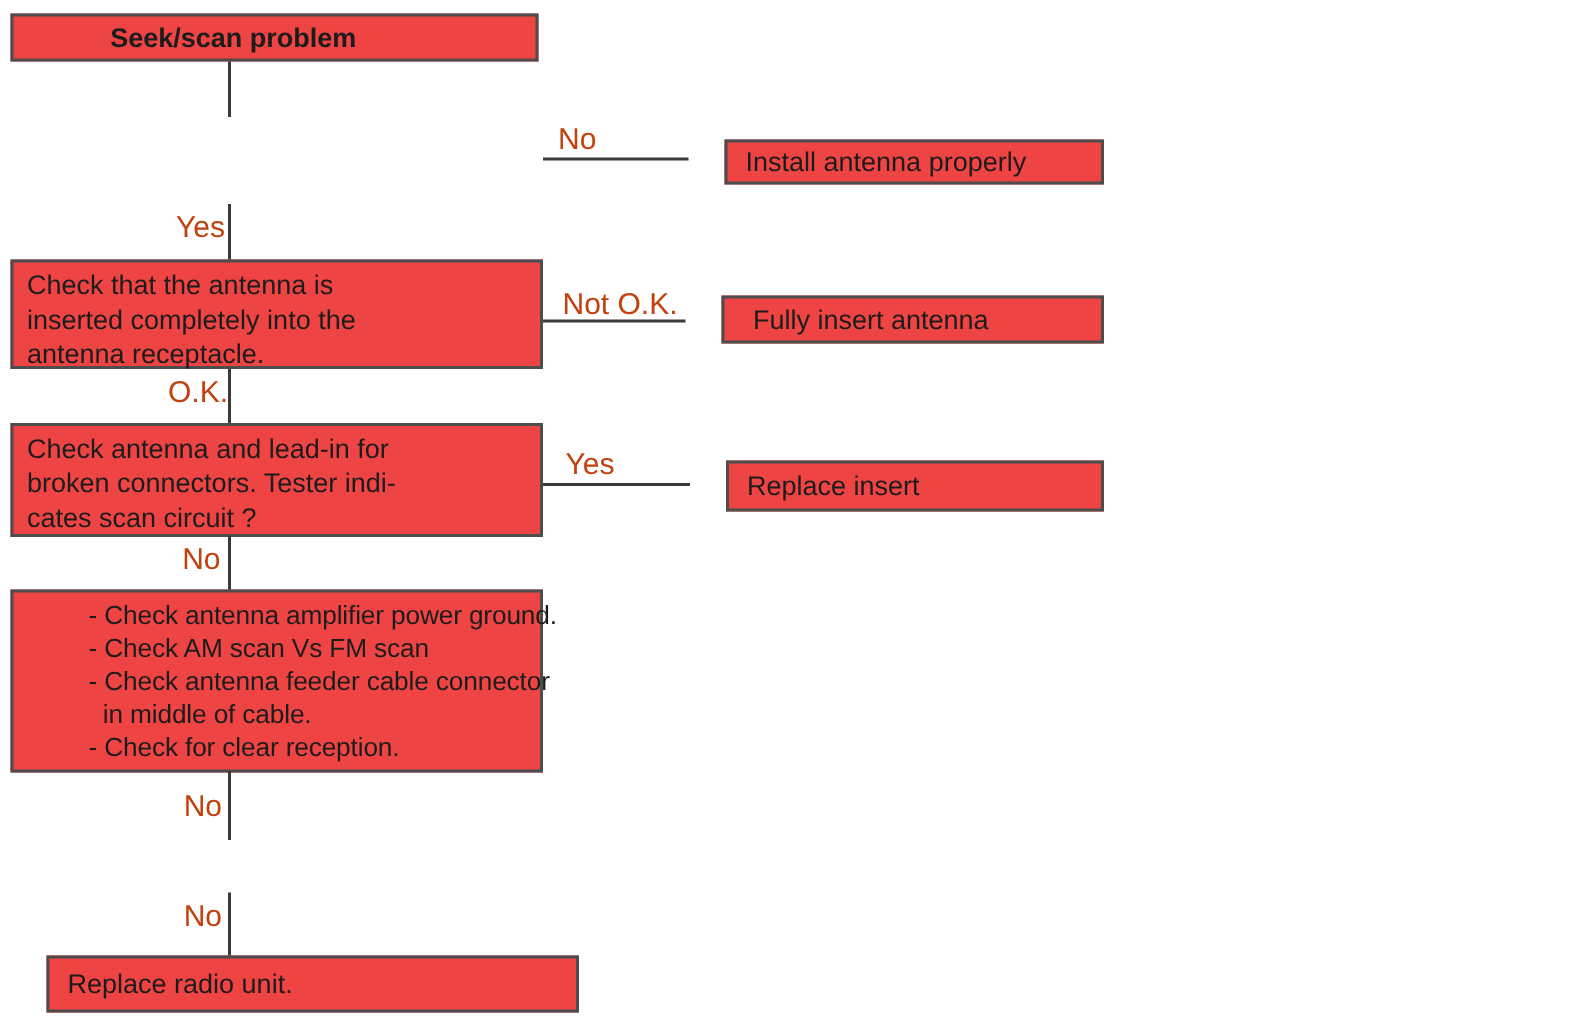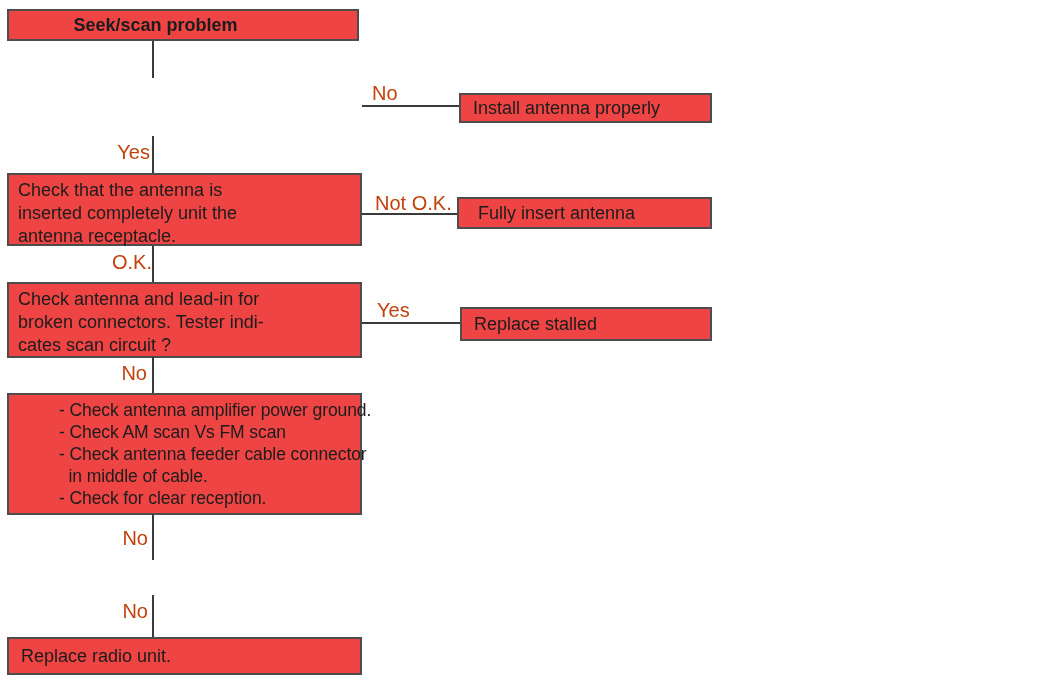--- a/index.html
+++ b/index.html
@@ -27,20 +27,21 @@
   .node .txt {
     white-space: pre;
     line-height: 23px;
     padding: 4px 9px 0 9px;
     display: block;
   }
   .node.single {
     display: flex;
     align-items: center;
     padding-left: 12px;
+    margin-left: 24px;
   }
   .node.title-node {
     display: flex;
     align-items: center;
     justify-content: center;
     font-weight: bold;
     font-size: 18px;
     padding-right: 55px;
     box-sizing: border-box;
   }
@@ -114,40 +115,40 @@
   <div class="edge-label" id="lbl-no1">No</div>
   <div class="hline" id="h1"></div>
   <div class="node single" id="box-a1">
     <span>Install antenna properly</span>
   </div>
   <div class="edge-label" id="lbl-yes1">Yes</div>
   <div class="vline" id="v2"></div>
 
   <div class="node" id="box-q2">
     <span class="txt">Check that the antenna is
-inserted completely unit the
+inserted completely into the
 antenna receptacle.</span>
   </div>
   <div class="edge-label" id="lbl-notok">Not O.K.</div>
   <div class="hline" id="h2"></div>
   <div class="node single" id="box-a2">
     <span>Fully insert antenna</span>
   </div>
   <div class="edge-label" id="lbl-ok">O.K.</div>
   <div class="vline" id="v3"></div>
 
   <div class="node" id="box-q3">
     <span class="txt">Check antenna and lead-in for
 broken connectors. Tester indi-
 cates scan circuit ?</span>
   </div>
   <div class="edge-label" id="lbl-yes3">Yes</div>
   <div class="hline" id="h3"></div>
   <div class="node single" id="box-a3">
-    <span>Replace stalled</span>
+    <span>Replace insert</span>
   </div>
   <div class="edge-label" id="lbl-no3">No</div>
   <div class="vline" id="v4"></div>
 
   <div class="node checks-node" id="box-checks">
     <span class="txt">- Check antenna amplifier power ground.
 - Check AM scan Vs FM scan
 - Check antenna feeder cable connector
   in middle of cable.
 - Check for clear reception.</span>

